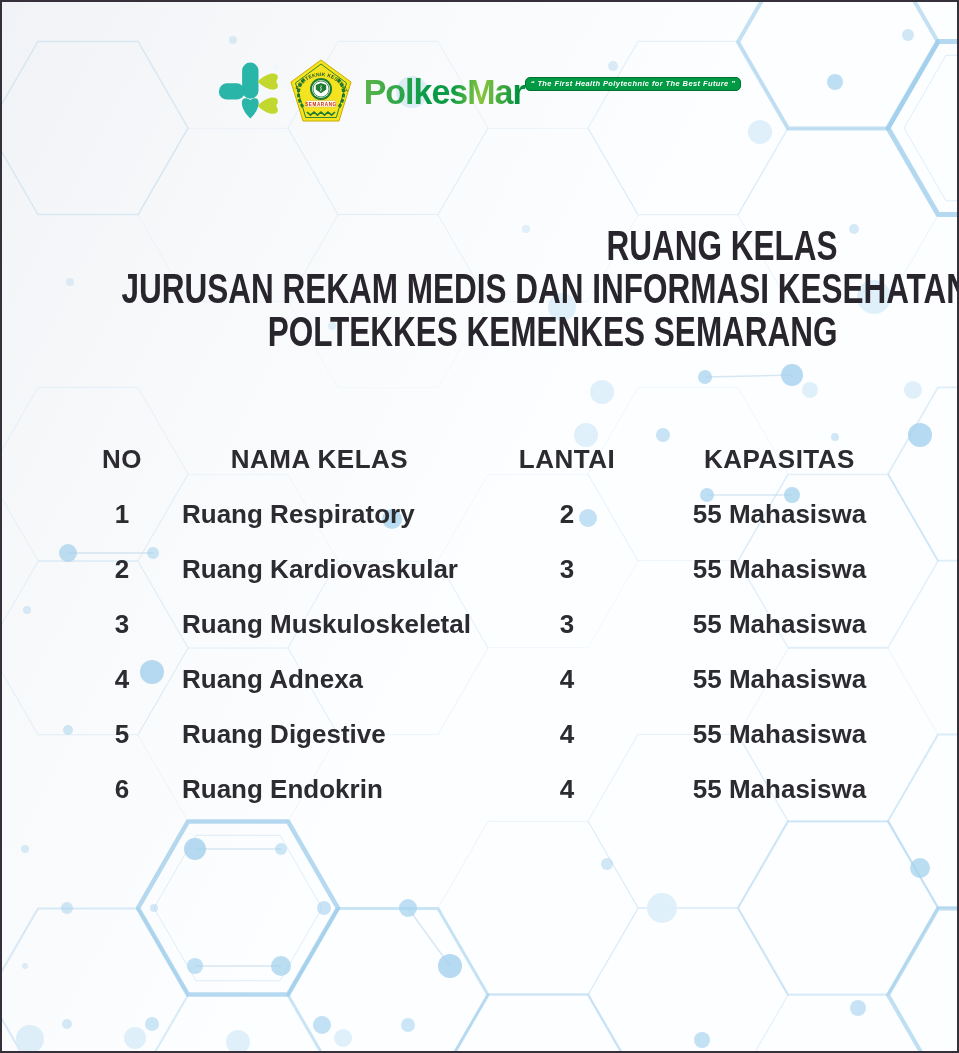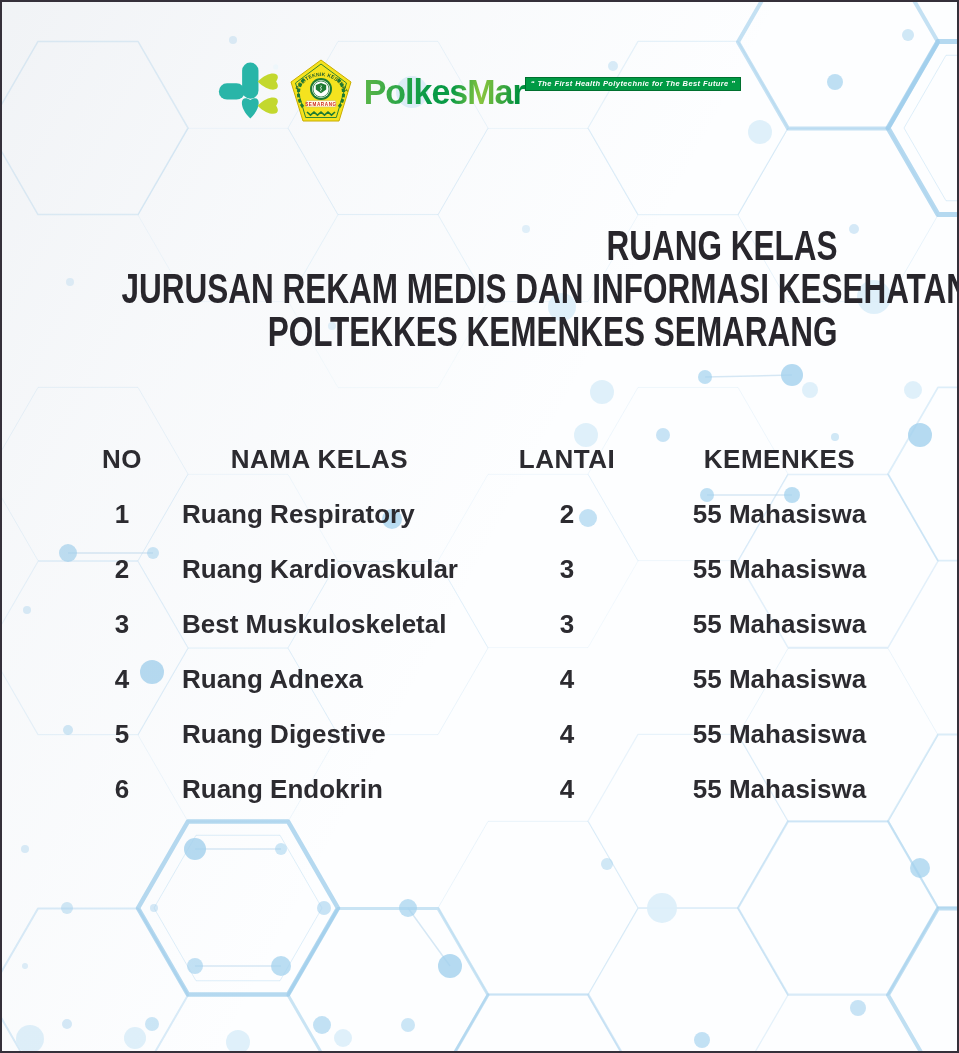--- a/index.html
+++ b/index.html
@@ -38,21 +38,21 @@
     transform:scaleY(1.05);
   }
   @supports ((-webkit-background-clip:text) or (background-clip:text)){
     .polkesmar-word{
       background:linear-gradient(98deg,#54b348 5%,#089a47 40%,#0a9b45 55%,#8cc63f 72%,#00913e 95%);
       -webkit-background-clip:text;background-clip:text;color:transparent;
     }
   }
   .polkesmar-tagline{
     margin-top:3px;
-    background:#009a44;border:1px solid #00702f;border-radius:0;
+    background:#009a44;border:1px solid #00702f;border-radius:5px;
     color:#ffffff;font-size:7.5px;font-style:italic;font-weight:700;
     letter-spacing:0.4px;padding:2px 5px;line-height:1;white-space:nowrap;
   }
 
   
   .title{margin-top:100px;text-align:right;}
   .title-inner{
     display:block;transform:scaleX(0.75);transform-origin:50% 50%;
     color:#28262c;font-weight:800;font-size:42px;line-height:43px;
   }
@@ -228,34 +228,34 @@
         <div class="title-line">RUANG KELAS</div>
         <div class="title-line">JURUSAN REKAM MEDIS DAN INFORMASI KESEHATAN</div>
         <div class="title-line">POLTEKKES KEMENKES SEMARANG</div>
       </span>
     </h1>
 
     <main class="rtable">
       <div class="th">NO</div>
       <div class="th">NAMA KELAS</div>
       <div class="th">LANTAI</div>
-      <div class="th">KEMENKES</div>
+      <div class="th">KAPASITAS</div>
 
       <div class="td no">1</div>
       <div class="td nama">Ruang Respiratory</div>
       <div class="td">2</div>
       <div class="td">55 Mahasiswa</div>
 
       <div class="td no">2</div>
       <div class="td nama">Ruang Kardiovaskular</div>
       <div class="td">3</div>
       <div class="td">55 Mahasiswa</div>
 
       <div class="td no">3</div>
-      <div class="td nama">Best Muskuloskeletal</div>
+      <div class="td nama">Ruang Muskuloskeletal</div>
       <div class="td">3</div>
       <div class="td">55 Mahasiswa</div>
 
       <div class="td no">4</div>
       <div class="td nama">Ruang Adnexa</div>
       <div class="td">4</div>
       <div class="td">55 Mahasiswa</div>
 
       <div class="td no">5</div>
       <div class="td nama">Ruang Digestive</div>

